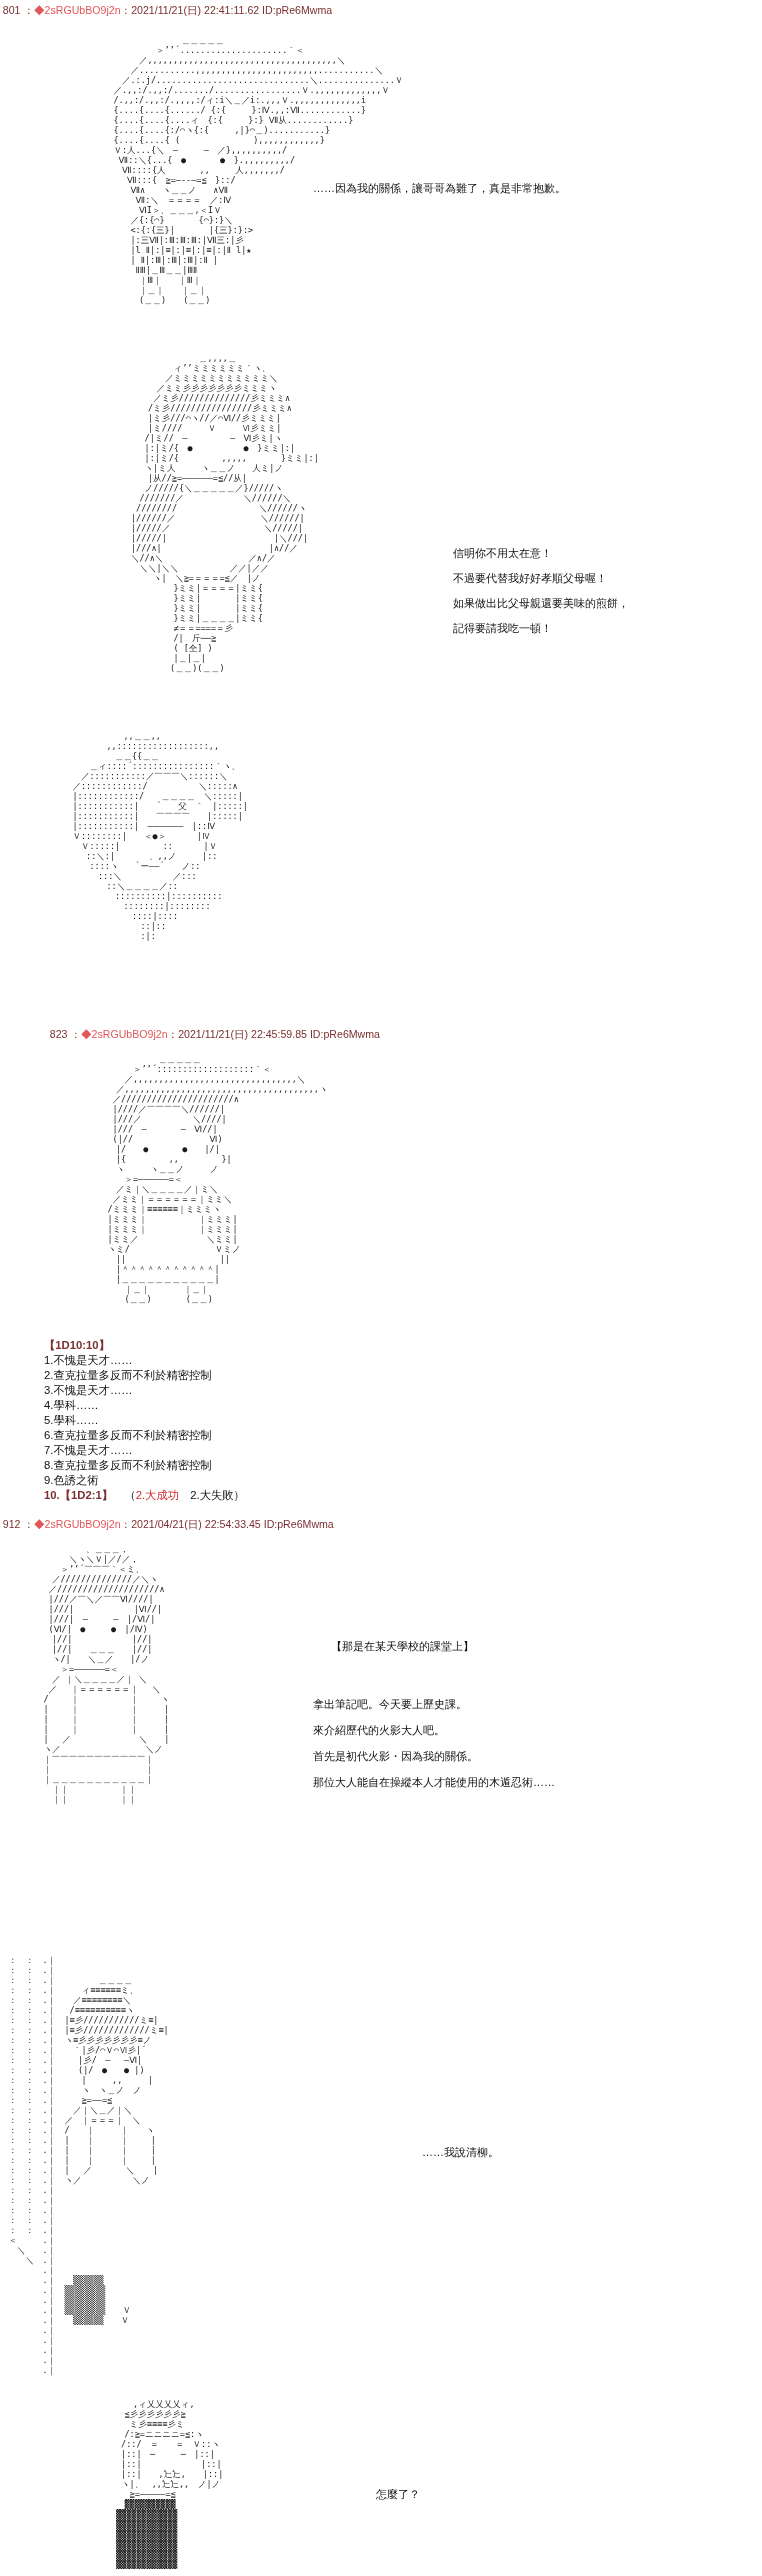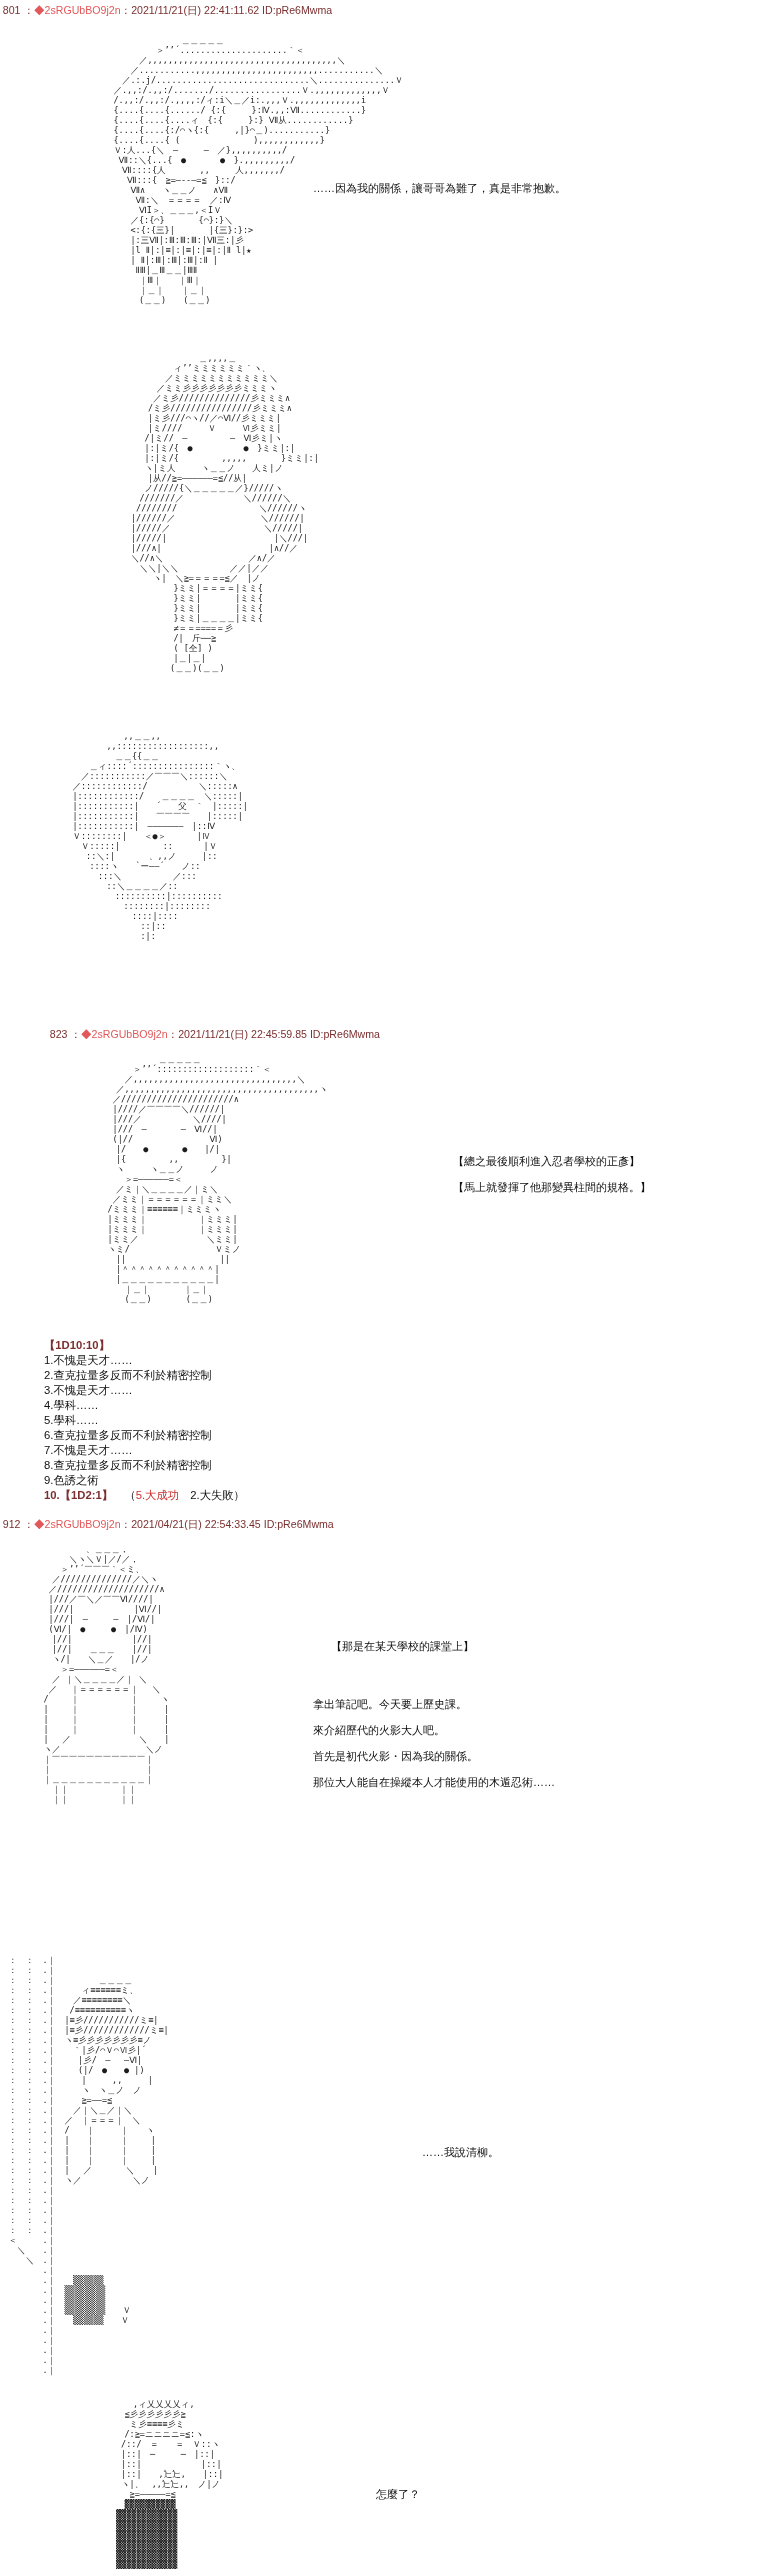--- a/index.html
+++ b/index.html
@@ -76,20 +76,24 @@
 　　 ヽ|　＼≧=＝＝＝=≦／　|ノ
 　　　　　}ミミ|＝＝＝＝|ミミ{
 　　　　　}ミミ|　　　　|ミミ{
 　　　　　}ミミ|　　　　|ミミ{
 　　　　　}ミミ|＿＿＿＿|ミミ{
 　　　　　≠＝＝====＝彡
 　　　　　/|　斤──≧
 　　　　　( [仝] )
 　　　　　|＿|＿|
 　　　　 (＿＿)(＿＿)</pre>
+  <div class="dlg" style="left:453px;top:541px;line-height:25px;">信明你不用太在意！
+不過要代替我好好孝順父母喔！
+如果做出比父母親還要美味的煎餅，
+記得要請我吃一頓！</div>
   <pre class="aa" style="left:64px;top:731px;">　　　　　　　,,＿＿,,
 　　　　　,,::::::::::::::::::,,
 　　　　　　＿＿{{＿＿
 　　　＿ィ::::´::::::::::::::::｀ヽ、
 　　／:::::::::::／￣￣￣＼::::::＼
 　／::::::::::::/　　　　　　＼:::::∧
 　|::::::::::::/　　＿＿＿＿　＼:::::|
 　|:::::::::::|　　´　　父　｀　|:::::|
 　|:::::::::::|　　￣￣￣￣　　|:::::|
 　|:::::::::::|　―――――――　|::Ⅳ
@@ -126,35 +130,33 @@
 　/ミミミ｜≡≡≡≡≡≡｜ミミミヽ
 　|ミミミ｜　　　　　　｜ミミミ|
 　|ミミミ｜　　　　　　｜ミミミ|
 　|ミミ／　　　　　　　　＼ミミ|
 　ヽミ/　　　　　　　　　　Ｖミノ
 　　||　　　　　　　　　　　||
 　　|＾＾＾＾＾＾＾＾＾＾＾|
 　　|＿＿＿＿＿＿＿＿＿＿＿|
 　　　｜＿｜　　　　｜＿｜
 　　　(＿＿)　　　　(＿＿)</pre>
-  <div class="dlg" style="left:453px;top:1148px;line-height:26px;">【總之最後順利進入忍者學校的正彥】
-【馬上就發揮了他那變異柱間的規格。】</div>
   <div class="roll" style="left:44px;top:1338px;">
     <div class="roll-title">【1D10:10】</div>
     <div class="roll-items">1.不愧是天才……
 2.查克拉量多反而不利於精密控制
 3.不愧是天才……
 4.學科……
 5.學科……
 6.查克拉量多反而不利於精密控制
 7.不愧是天才……
 8.查克拉量多反而不利於精密控制
 9.色誘之術</div>
     <div class="final">
-      <span class="prefix">10.【1D2:1】</span><span>　（</span><span class="success">5.大成功</span><span>　2.大失敗）</span>
+      <span class="prefix">10.【1D2:1】</span><span>　（</span><span class="success">2.大成功</span><span>　2.大失敗）</span>
     </div>
   </div>
 
   <div class="post-header" style="left:2.8px;top:1518px;">
     <span class="pnum">912 ：</span><span class="trip">◆2sRGUbBO9j2n</span><span class="pdate">：2021/04/21(日) 22:54:33.45 ID:pRe6Mwma</span>
   </div>
   <pre class="aa" style="left:35px;top:1544px;">　　　　　　、＿＿＿，
 　　　　＼ヽ＼Ｖ|／/／，
 　　　＞’’´￣￣￣｀＜ミ、
 　　／//////////////／＼ヽ

